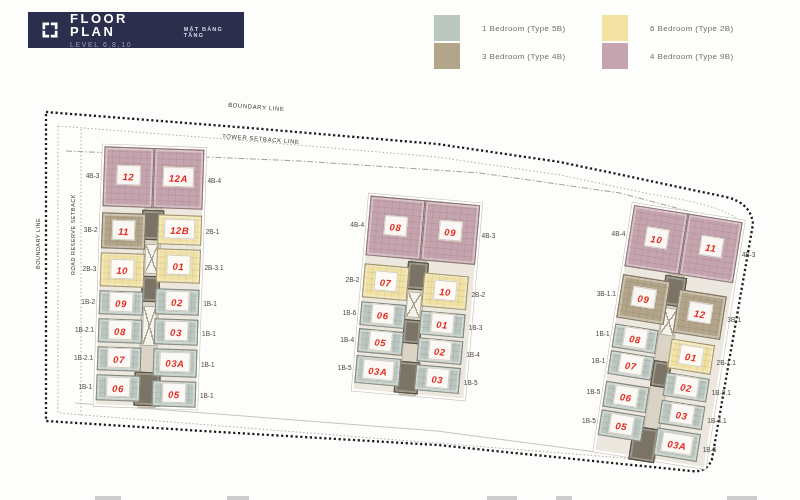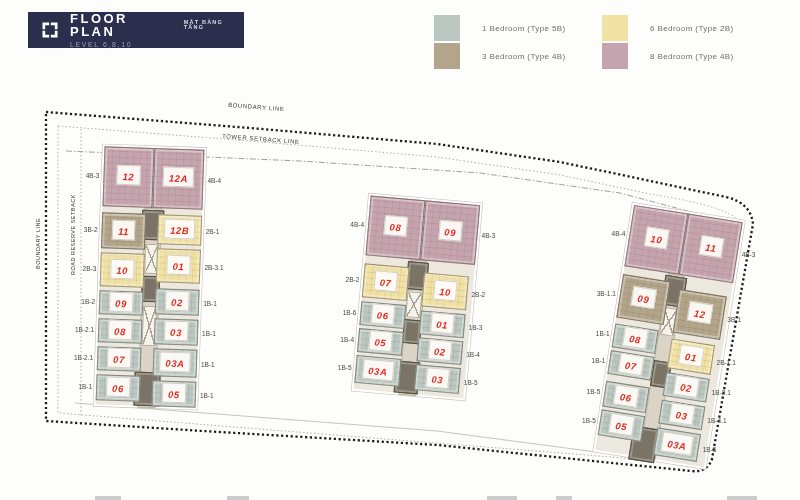--- a/index.html
+++ b/index.html
@@ -8,21 +8,21 @@
     background:#fdfdfc;font-family:"Liberation Sans",sans-serif;
     -webkit-font-smoothing:antialiased;
   }
   
   .header-box{
     position:absolute;left:28px;top:12px;width:216px;height:36px;
     background:#2c2e4e;display:flex;align-items:center;padding:0 0 0 12px;box-sizing:border-box;
   }
   .logo{width:20px;height:20px;flex:0 0 auto;margin-right:10px;}
   .title-wrap{display:flex;flex-direction:column;line-height:1;}
-  .title-row{display:flex;align-items:center;}
+  .title-row{display:flex;align-items:flex-end;}
   .app-title{color:#ffffff;font-size:13px;font-weight:bold;letter-spacing:2.5px;}
   .app-sub{color:#d9dbe6;font-size:5.5px;letter-spacing:1.2px;margin-left:8px;font-weight:bold;}
   .app-level{color:#9ba0b6;font-size:7px;letter-spacing:1.6px;margin-top:3px;}
   
   .legend-item{position:absolute;display:flex;align-items:center;}
   .swatch{width:26px;height:26px;flex:0 0 auto;}
   .legend-label{font-size:8px;color:#6e6e68;letter-spacing:.4px;margin-left:22px;white-space:nowrap;}
   
   #site-svg{position:absolute;left:0;top:0;z-index:0;}
   .line-label{position:absolute;font-size:6px;color:#3a372f;letter-spacing:.6px;z-index:3;white-space:nowrap;}
@@ -89,21 +89,21 @@
   <div class="legend-item" style="left:602px;top:15px">
     <span class="swatch" style="background: rgb(241, 226, 164);"></span>
     <span class="legend-label">6 Bedroom (Type 2B)</span>
   </div>
   <div class="legend-item" style="left:434px;top:43px">
     <span class="swatch" style="background: rgb(178, 165, 138);"></span>
     <span class="legend-label">3 Bedroom (Type 4B)</span>
   </div>
   <div class="legend-item" style="left:602px;top:43px">
     <span class="swatch" style="background: rgb(198, 164, 175);"></span>
-    <span class="legend-label">8 Bedroom (Type 4B)</span>
+    <span class="legend-label">4 Bedroom (Type 9B)</span>
   </div>
 </div>
 
 <div class="line-label" style="left:228px;top:104px;transform:rotate(4.5deg)">BOUNDARY LINE</div>
 <div class="line-label" style="left:222px;top:136px;transform:rotate(4.5deg)">TOWER SETBACK LINE</div>
 <div class="v-label" style="left:35px;top:185px;height:84px">BOUNDARY LINE</div>
 <div class="v-label" style="left:70px;top:163px;height:112px">ROAD RESERVE SETBACK</div>
 
 <div id="plan">
     <div class="building" style="left: 100px; top: 148px; width: 100px; height: 258px; transform: rotate(2deg);">

